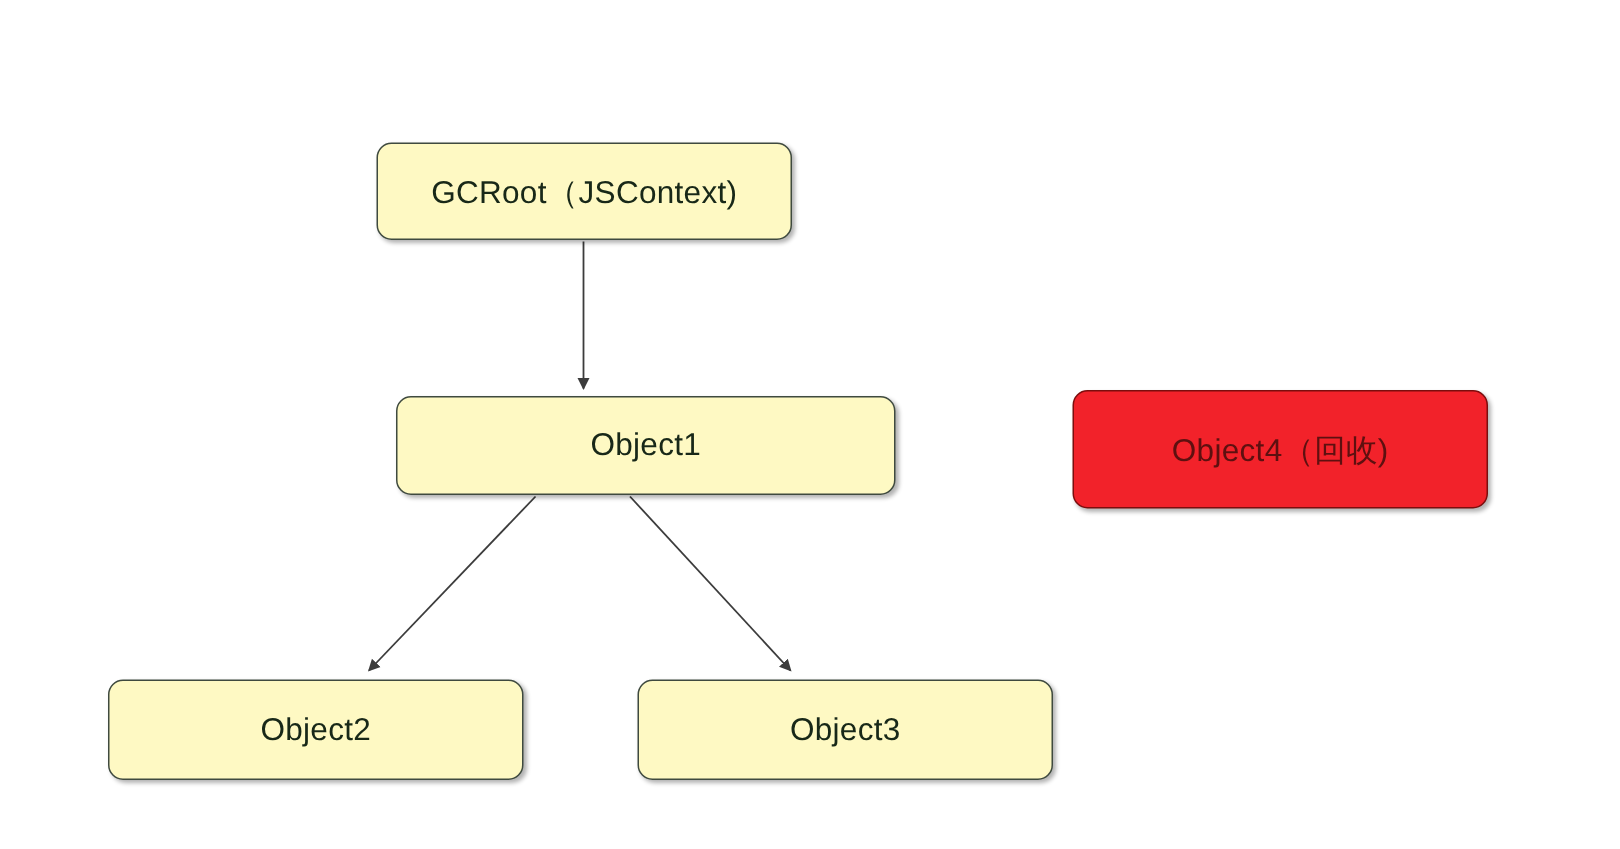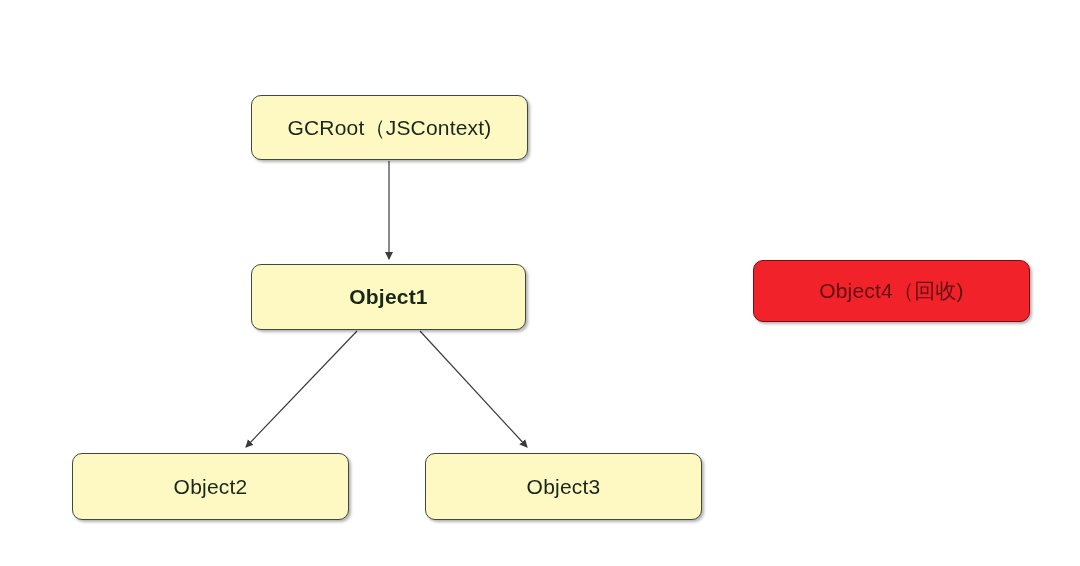--- a/index.html
+++ b/index.html
@@ -39,24 +39,24 @@
   }
 
   .node.collected {
     background: #f2222a;
     border: 1.5px solid #7c0d0d;
     color: #5e1010;
     box-shadow: 2px 2px 3px rgba(0,0,0,0.30);
   }
 
   .node-gcroot  { left: 251px; top:  95px; width: 277px; height: 65px; }
-  .node-object1 { left: 251px; top: 264px; width: 275px; height: 66px; font-weight: bold; }
+  .node-object1 { left: 264px; top: 264px; width: 333px; height: 66px; }
   .node-object2 { left:  72px; top: 453px; width: 277px; height: 67px; }
   .node-object3 { left: 425px; top: 453px; width: 277px; height: 67px; }
-  .node-object4 { left: 753px; top: 260px; width: 277px; height: 62px; }
+  .node-object4 { left: 715px; top: 260px; width: 277px; height: 79px; }
 </style>
 </head>
 <body>
 
 <div class="canvas">
 
   <svg class="edges" viewBox="0 0 1080 566" xmlns="http://www.w3.org/2000/svg">
     <defs>
       <marker id="arrowhead" markerWidth="9" markerHeight="9" refX="7" refY="4.5" orient="auto" markerUnits="userSpaceOnUse">
         <path d="M0,0.5 L8,4.5 L0,8.5 z" fill="#3c3c3c"></path>

